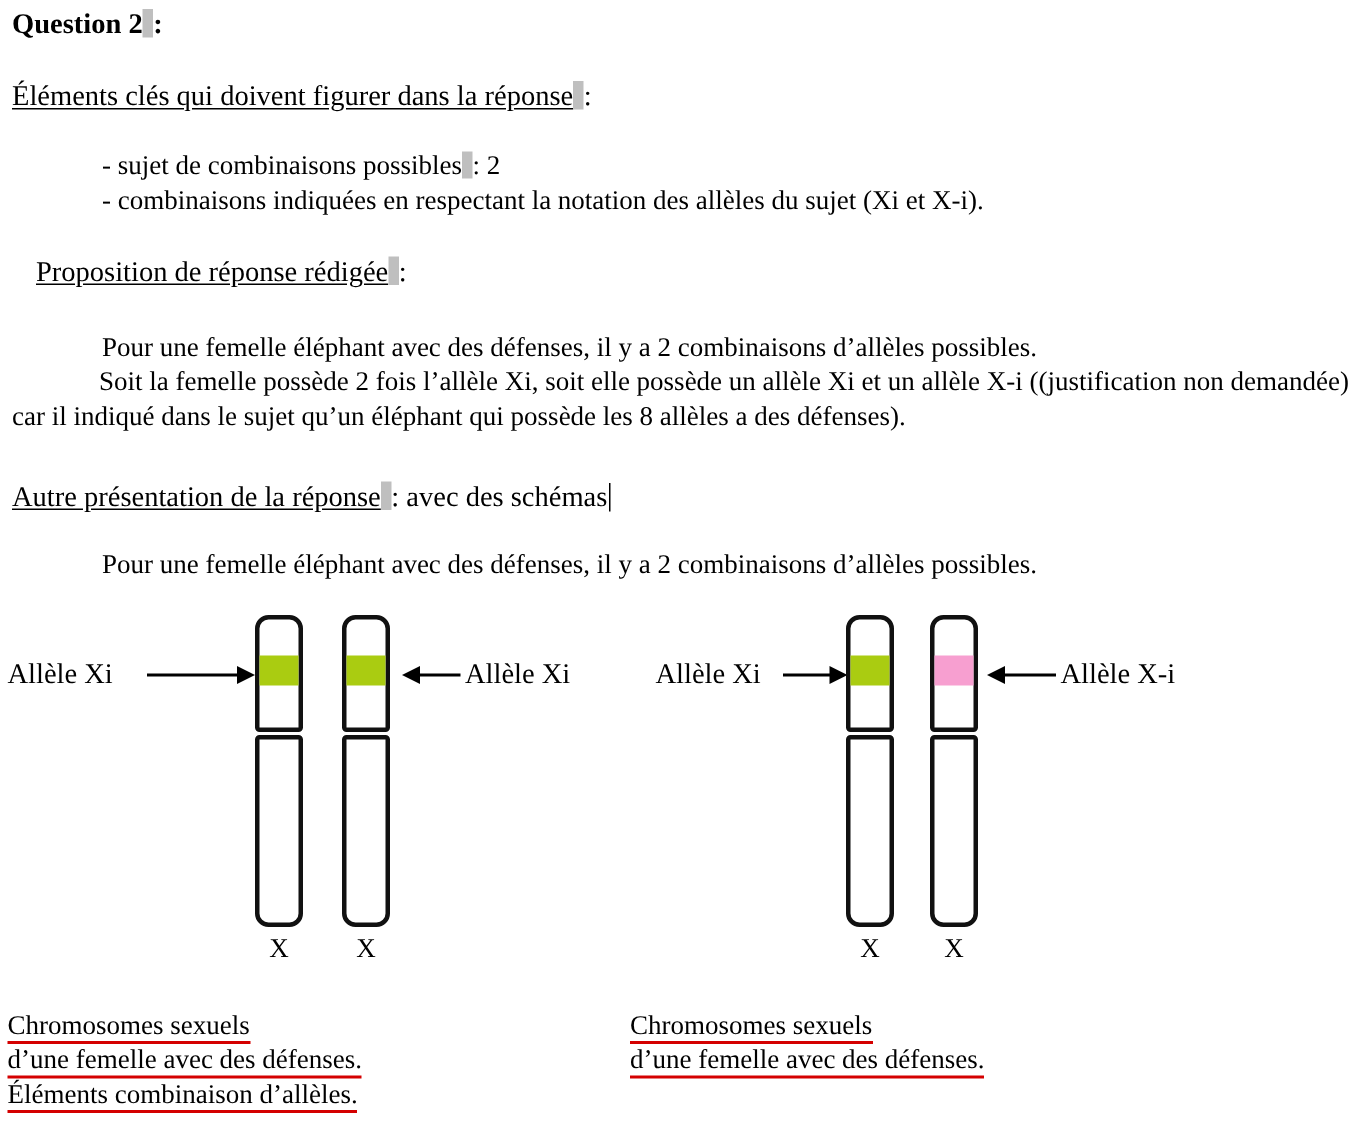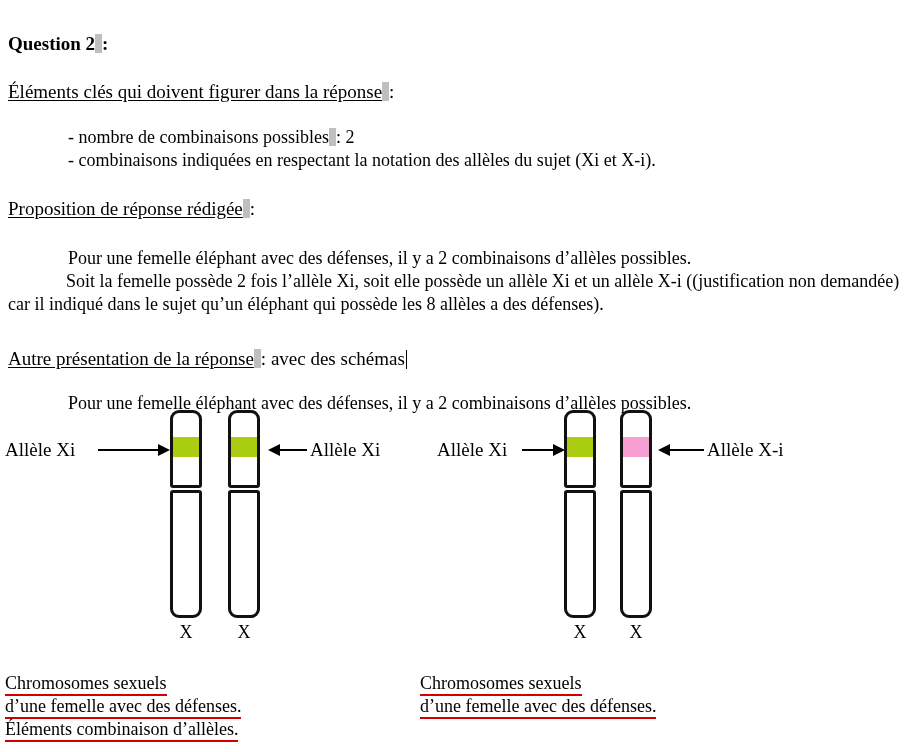--- a/index.html
+++ b/index.html
@@ -12,21 +12,21 @@
     height: 752px;
     background: #ffffff;
     font-family: "Liberation Serif", "DejaVu Serif", serif;
     color: #000000;
     position: relative;
     overflow: hidden;
     -webkit-font-smoothing: antialiased;
   }
 
   
-  .abs { position: absolute; margin-top: 27px; }
+  .abs { position: absolute; }
 
   .q-title {
     left: 8px;
     top: 6px;
     font-size: 19px;
     font-weight: bold;
     line-height: 22px;
     white-space: nowrap;
   }
 
@@ -143,28 +143,28 @@
 
 <div class="abs q-title">
   <span>Question 2</span><span class="nbsp-mark"></span><span>:</span>
 </div>
 
 <div class="abs section-head" style="left:8px; top:53px;">
   <span class="u">Éléments clés qui doivent figurer dans la réponse</span><span class="nbsp-mark"></span><span>:</span>
 </div>
 
 <div class="abs body-line" style="left:68px; top:99px;">
-  <span>- nombre de combinaisons possibles</span><span class="nbsp-mark"></span><span>: 2</span>
+  <span>- sujet de combinaisons possibles</span><span class="nbsp-mark"></span><span>: 2</span>
 </div>
 
 <div class="abs body-line" style="left:68px; top:122px;">
   <span>- combinaisons indiquées en respectant la notation des allèles du sujet (Xi et X-i).</span>
 </div>
 
-<div class="abs section-head" style="left:8px; top:170px;">
+<div class="abs section-head" style="left:24px; top:170px;">
   <span class="u">Proposition de réponse rédigée</span><span class="nbsp-mark"></span><span>:</span>
 </div>
 
 <div class="abs body-line" style="left:68px; top:220px;">
   <span>Pour une femelle éléphant avec des défenses, il y a 2 combinaisons d’allèles possibles.</span>
 </div>
 
 <div class="abs para" style="left:8px; top:243px; width:898px; text-align:left;">
   <span class="indent"></span><span>Soit la femelle possède 2 fois l’allèle Xi, soit elle possède un allèle Xi et un allèle X-i ((justification non demandée) car il indiqué dans le sujet qu’un éléphant qui possède les 8 allèles a des défenses).</span>
 </div>

